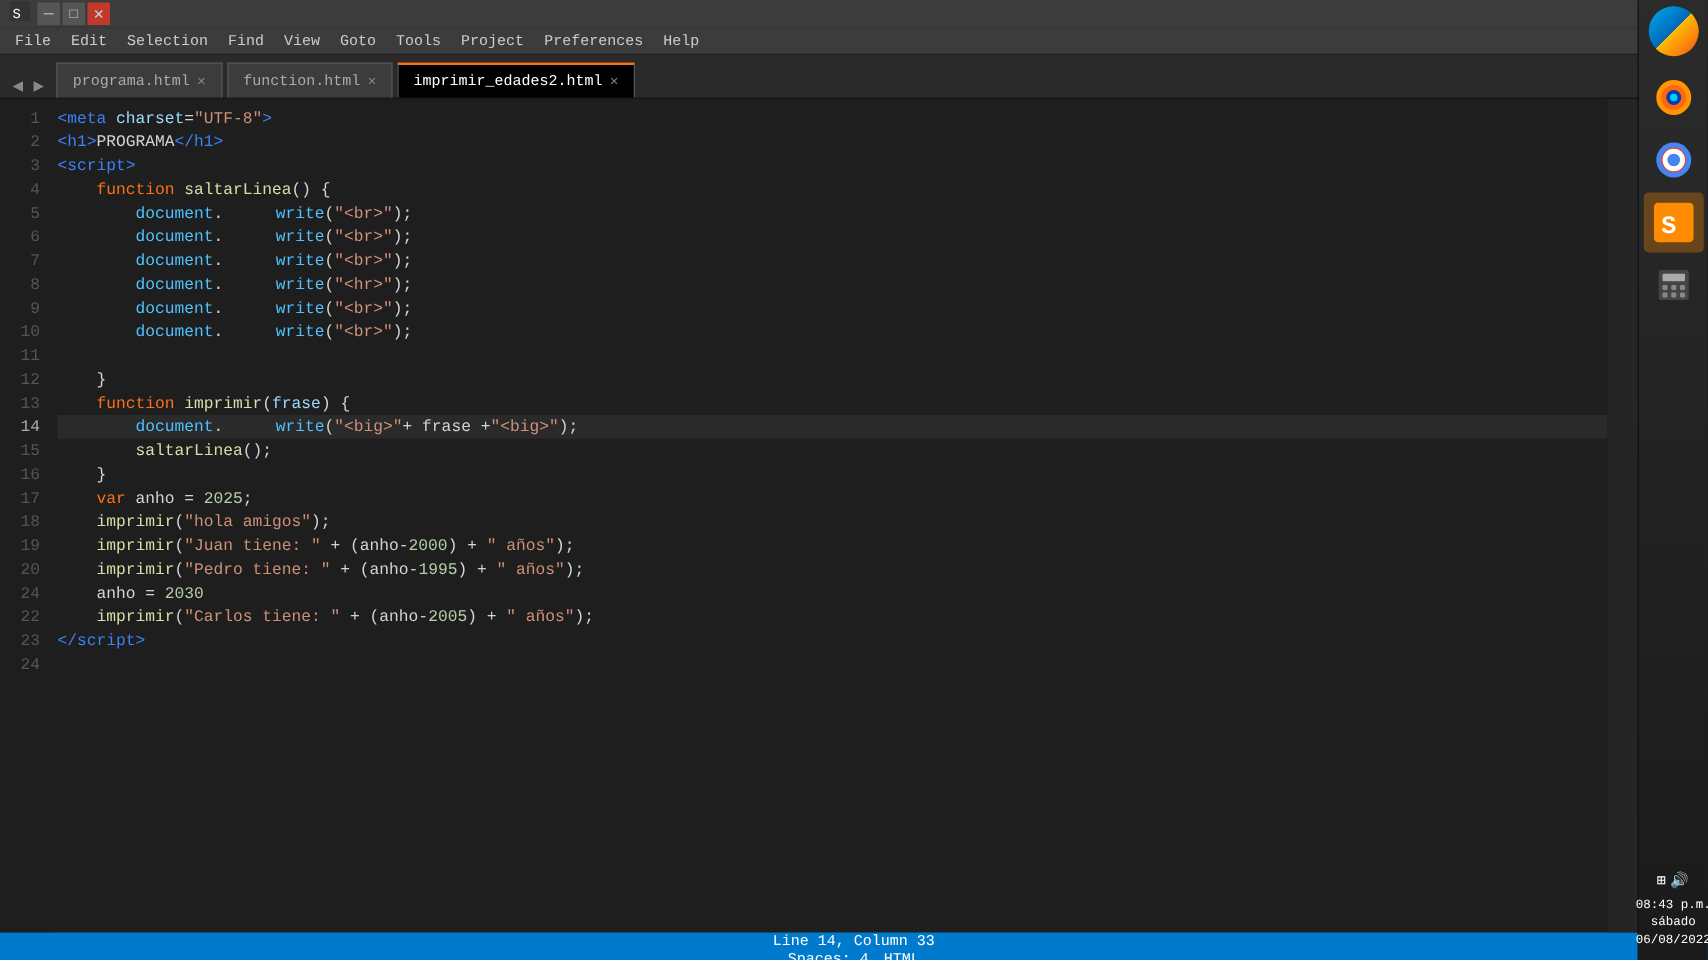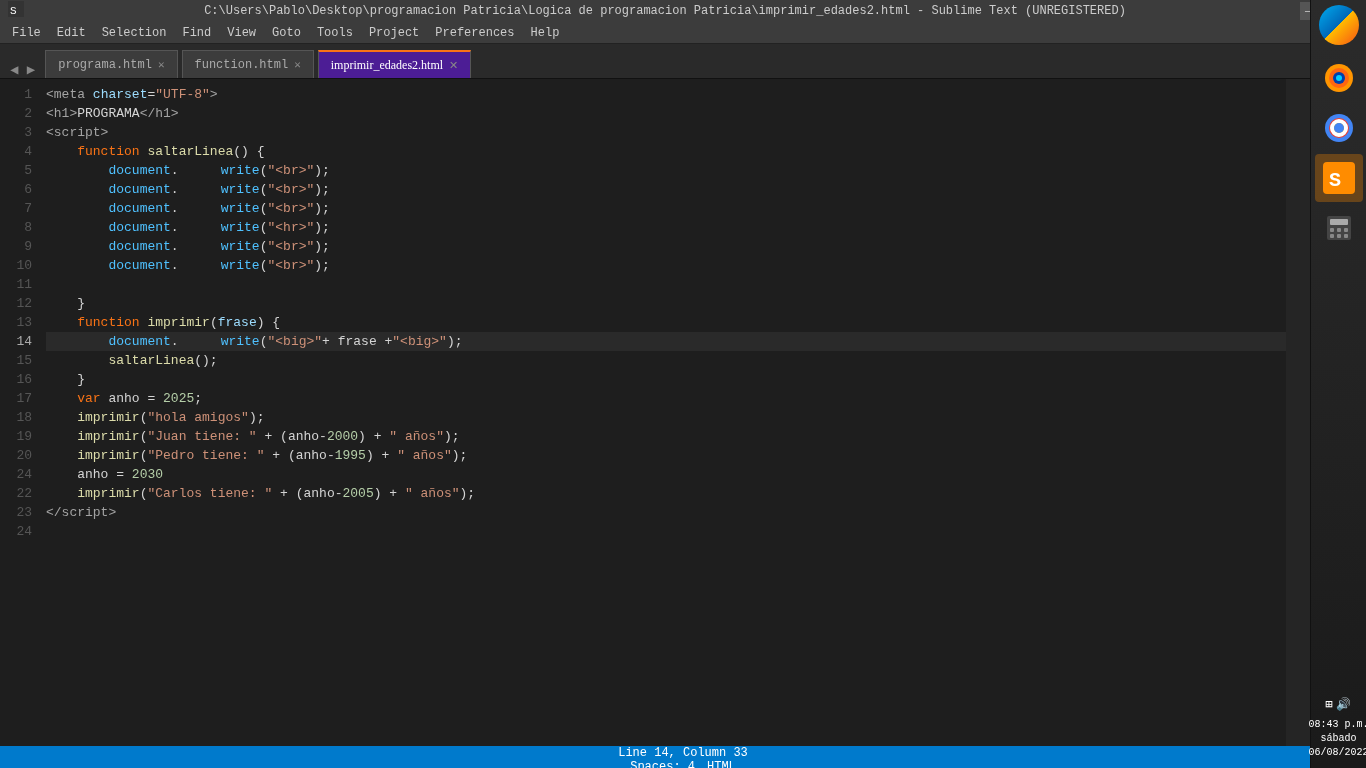--- a/index.html
+++ b/index.html
@@ -57,24 +57,23 @@
       background: #3c3c3c;
       border-top: 1px solid #555;
       border-left: 1px solid #555;
       border-right: 1px solid #555;
       margin-right: 4px;
       cursor: pointer;
       height: 28px;
       gap: 6px;
     }
     .tab.active {
-      background: #4c1d95;
+      background: #000000;
       color: #fff;
       border-top: 2px solid #f97316;
-      font-family: Liberation Serif, serif;
     }
     .tab-close {
       font-size: 11px;
       color: #888;
       cursor: pointer;
     }
     .tab-arrows {
       display: flex; align-items: center;
       color: #888; font-size: 14px;
       padding: 0 6px;
@@ -121,21 +120,21 @@
     .code-line {
       white-space: pre;
       display: block;
       min-height: 19px;
     }
     .code-line.highlighted {
       background: #2a2a2a;
     }
 
     
-    .kw-tag { color: #a3a3a3; margin-top: 40px; }       
+    .kw-tag { color: #3b82f6; margin-top: 40px; }       
     .kw-attr { color: #9cdcfe; }      
     .kw-string { color: #ce9178; }    
     .kw-keyword { color: #f97316; }   
     .kw-func-name { color: #dcdcaa; } 
     .kw-param { color: #9cdcfe; }     
     .kw-method { color: #4fc1ff; margin-left: 42px; }    
     .kw-obj { color: #4fc1ff; }       
     .kw-number { color: #b5cea8; }    
     .kw-comment { color: #6a9955; }
     .kw-plain { color: #d4d4d4; }
@@ -206,21 +205,20 @@
 </head>
 <body>
 
 <div id="titlebar">
   <span style="margin-right:6px;">
     <svg width="16" height="16" viewBox="0 0 16 16">
         <rect width="16" height="16" fill="#333"></rect>
         <text x="2" y="13" font-size="11" fill="#fff">S</text>
       </svg>
   </span>
-  <span style="flex:1;text-align:center;font-size:12px;">C:\Users\Pablo\Desktop\programacion Patricia\Logica de programacion Patricia\imprimir_edades2.html - Sublime Text (UNREGISTERED)</span>
   <div style="display:flex;gap:2px;">
     <button class="title-btn">─</button>
     <button class="title-btn">□</button>
     <button class="title-btn close">✕</button>
   </div>
 </div>
 
 <div id="menubar">
   <span class="menu-item">File</span>
   <span class="menu-item">Edit</span>

